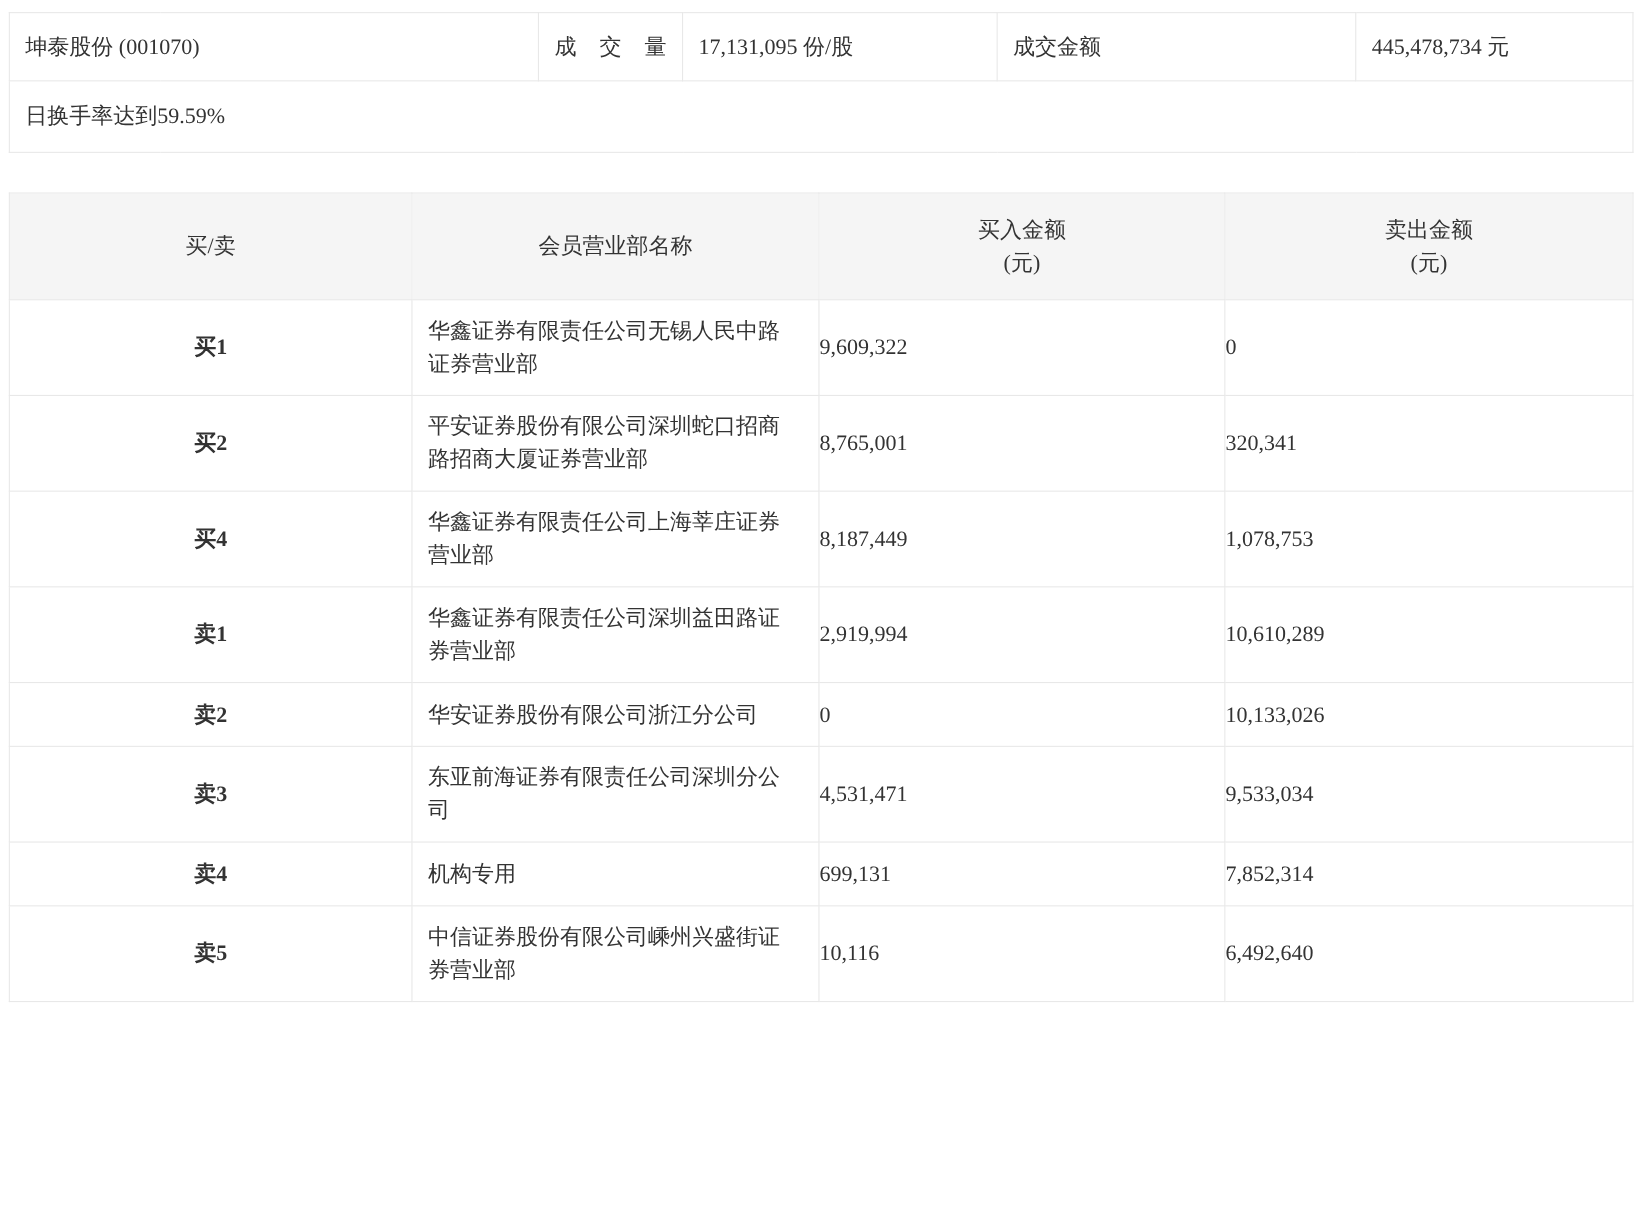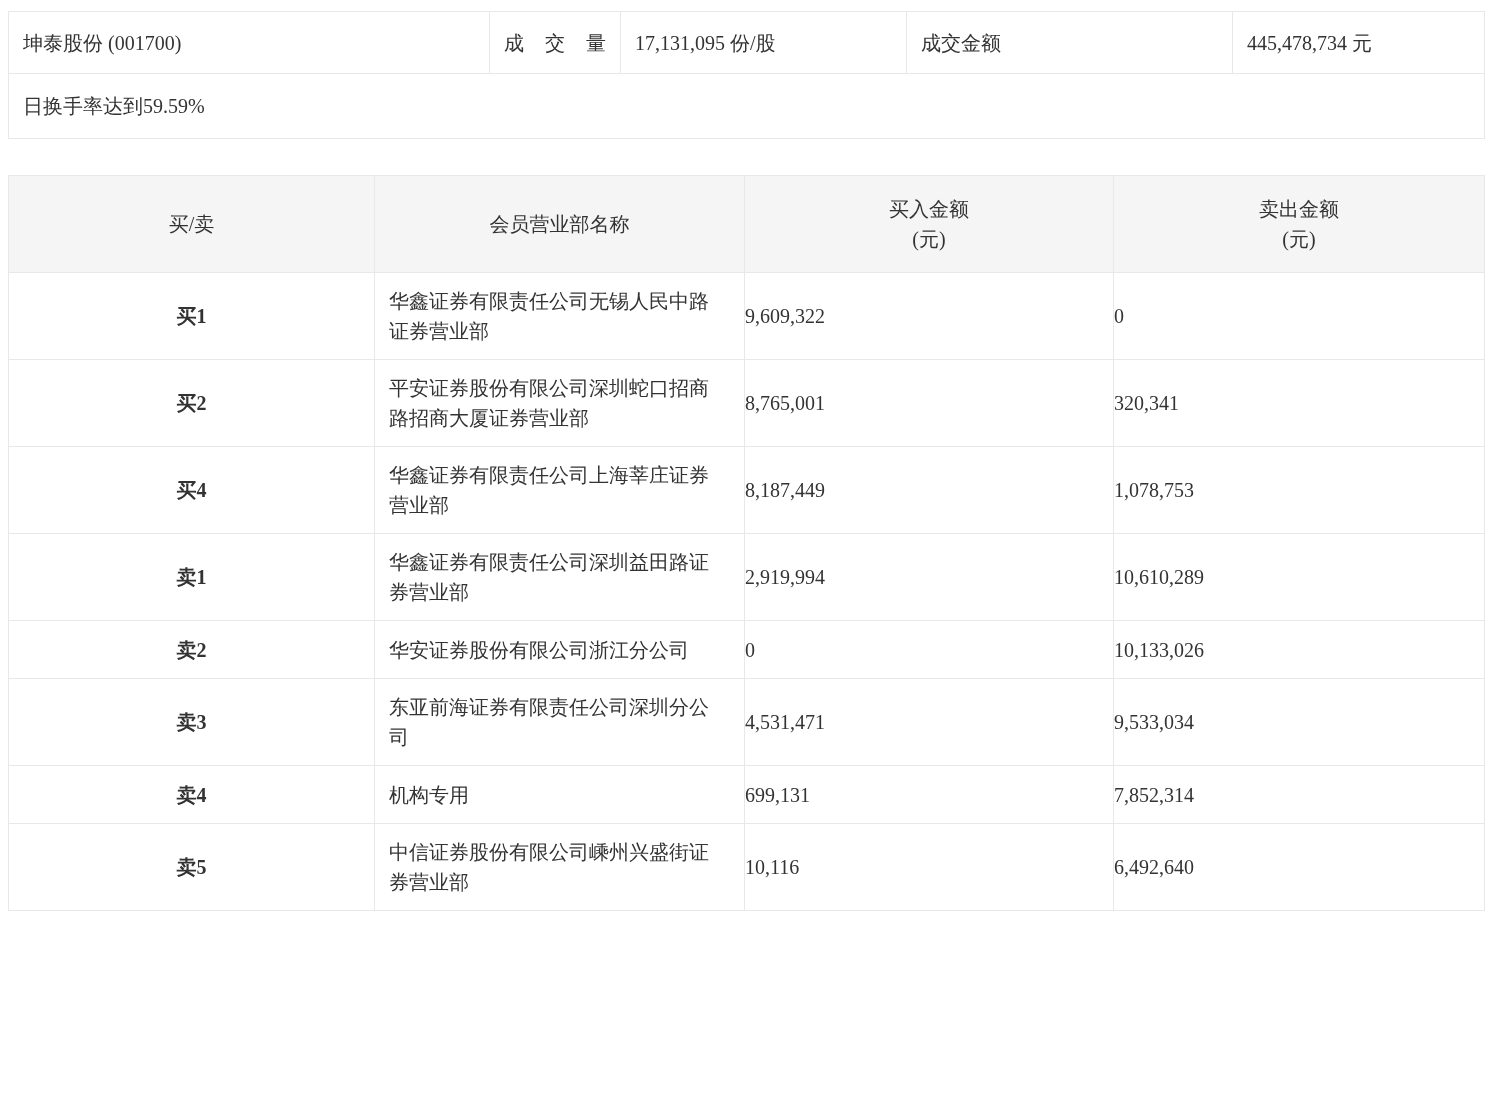--- a/index.html
+++ b/index.html
@@ -90,21 +90,21 @@
     <colgroup>
       <col style="width:137px">
         <col style="width:344px">
         <col style="width:131px">
       <col style="width:286px">
         <col style="width:326px">
         <col style="width:252px">
     </colgroup>
     <tbody>
     <tr class="r2">
-      <td colspan="2">坤泰股份 (001700)</td>
+      <td colspan="2">坤泰股份 (001070)</td>
       <td class="justify-label">成交量</td>
       <td>17,131,095 份/股</td>
       <td>成交金额</td>
       <td>445,478,734 元</td>
     </tr>
     <tr class="r3">
       <td colspan="6">日换手率达到59.59%</td>
     </tr>
   </tbody>
     </table>

